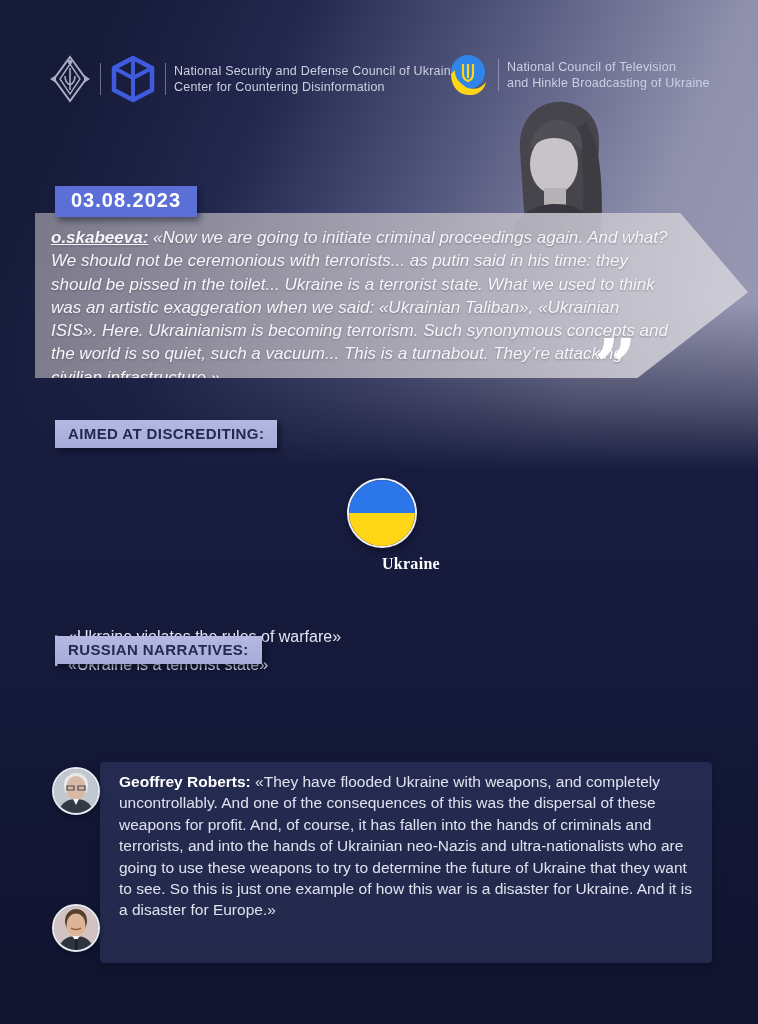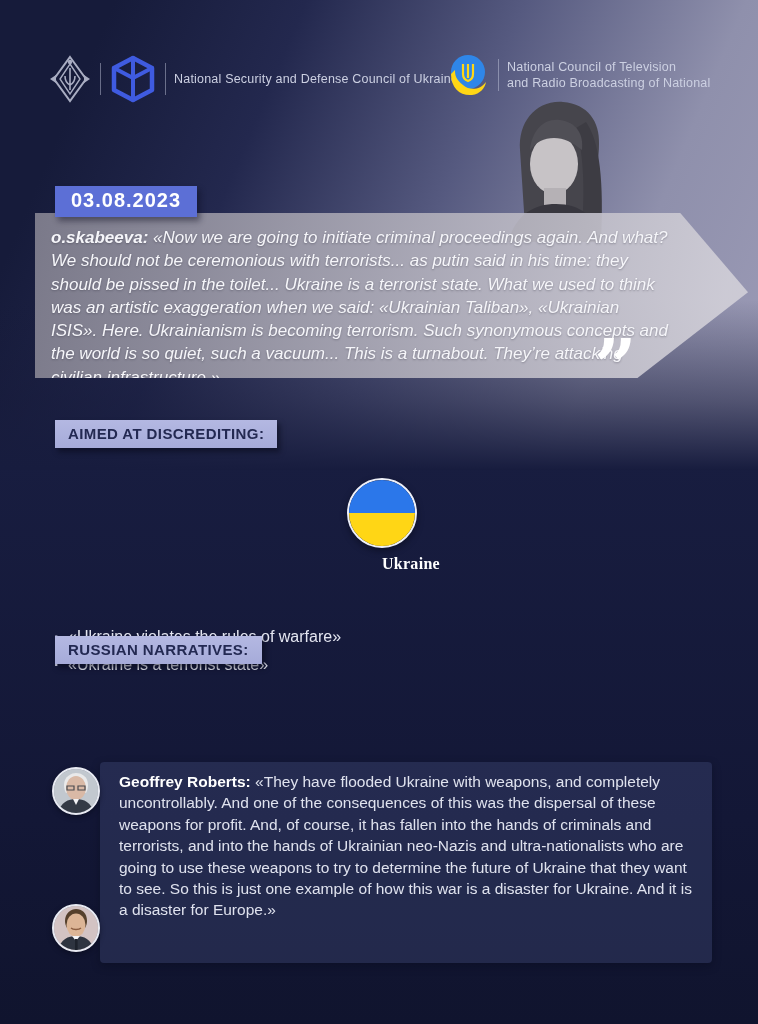--- a/index.html
+++ b/index.html
@@ -32,21 +32,21 @@
   }
   
   .quote-panel{
     position:absolute;left:35px;top:213px;width:713px;height:165px;z-index:3;
     clip-path:polygon(0 0,90.5% 0,100% 48%,84.5% 100%,0 100%);
     background:linear-gradient(100deg,rgba(136,134,148,.88) 0%,rgba(171,169,181,.9) 45%,rgba(208,206,215,.93) 95%);
     padding:13px 80px 0 16px;box-sizing:border-box;
   }
   .quote-panel p{margin:0;font-style:italic;font-size:17px;line-height:23.3px;
     color:#f6f6fa;text-shadow:0 1px 2px rgba(40,40,55,.35);}
-  .quote-panel b{font-weight:bold;}
+  .quote-panel b{font-weight:bold;text-decoration:underline;}
   .quote-mark{position:absolute;left:594px;top:330px;z-index:4;
     font-size:74px;font-weight:bold;color:#fff;line-height:1;
     font-family:"DejaVu Serif",serif;}
   
   .badge{
     position:absolute;left:55px;z-index:2;
     background:linear-gradient(180deg,#b4b8e2 0%,var(--badge_lavender,#a6abd9) 100%);
     color:#232952;font-weight:bold;font-size:15px;letter-spacing:.4px;
     padding:5px 13px 6px 13px;box-shadow:3px 4px 5px rgba(5,8,22,.5);
   }
@@ -102,33 +102,34 @@
           <circle cx="22" cy="8" r="2.2" fill="#a9adc2"></circle>
         </svg>
         <div class="vdiv"></div>
         <svg width="48" height="50" viewBox="0 0 48 50">
           <path d="M24 4 L43 14 L43 36 L24 46 L5 36 L5 14 Z" fill="none" stroke="#3f5be0" stroke-width="4.5" stroke-linejoin="round"></path>
           <path d="M24 4 L24 24 M24 24 L43 14 M24 24 L5 14 M24 24 L24 46" fill="none" stroke="#3f5be0" stroke-width="4" stroke-linecap="round"></path>
         </svg>
         <div class="vdiv"></div>
         <div class="org-text">
           <span class="l1">National Security and Defense Council of Ukraine</span>
+          <span class="l2">Center for Countering Disinformation</span>
         </div>
       </div>
 
       <div class="logo-group lg-right">
         <svg width="44" height="46" viewBox="0 0 44 46">
           <circle cx="22" cy="20" r="17" fill="#2f86e8"></circle>
           <path d="M5 22 C5 36 14 44 26 43 C34 42 39 36 40 30 C34 38 24 39 17 33 C10 27 9 24 9 18 Z" fill="#ffd615"></path>
           <path d="M17 12 V22 C17 26 19 28 22 29 C25 28 27 26 27 22 V12 M22 12 V26" fill="none" stroke="#ffd615" stroke-width="2.2"></path>
         </svg>
         <div class="vdiv"></div>
         <div class="org-text">
           <span class="l1">National Council of Television</span>
-          <span class="l2">and Radio Broadcasting of National</span>
+          <span class="l2">and Hinkle Broadcasting of Ukraine</span>
         </div>
       </div>
     </header>
 
     <div class="date-badge">03.08.2023</div>
 
     <div class="quote-panel">
       <p><b>o.skabeeva:</b> <span>«Now we are going to initiate criminal proceedings again. And what? We should not be ceremonious with terrorists... as putin said in his time: they should be pissed in the toilet... Ukraine is a terrorist state. What we used to think was an artistic exaggeration when we said: «Ukrainian Taliban», «Ukrainian ISIS». Here. Ukrainianism is becoming terrorism. Such synonymous concepts and the world is so quiet, such a vacuum... This is a turnabout. They’re attacking civilian infrastructure.»</span></p>
     </div>
     <div class="quote-mark">”</div>

